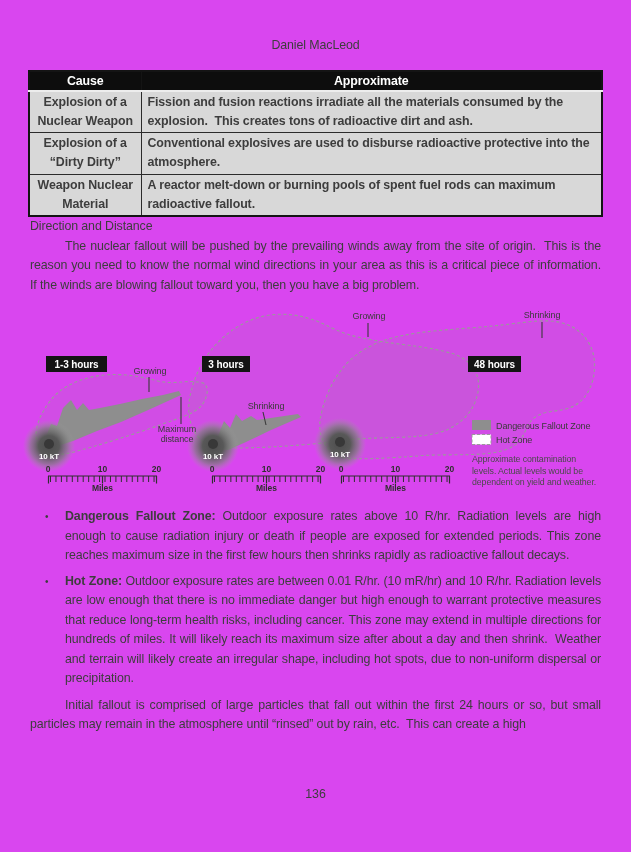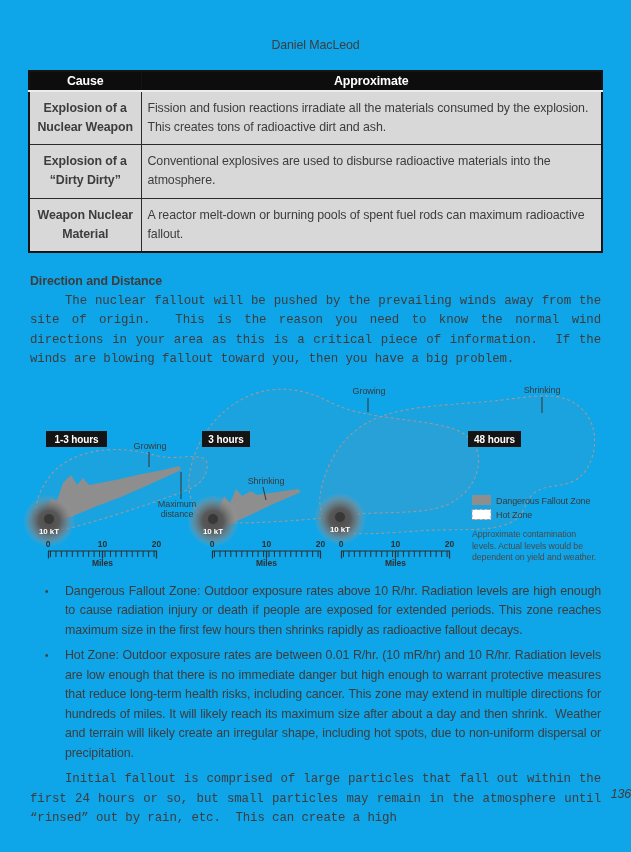--- a/index.html
+++ b/index.html
@@ -1,19 +1,19 @@
 <!DOCTYPE html>
 <html><head>
 <meta charset="utf-8">
 <style>
   html,body{margin:0;padding:0;background:#fff;}
   .page{
     position:relative;
     width:631px;height:852px;
-    background:#0ea5e9;
+    background:#d946ef;
     font-family:"Liberation Sans","DejaVu Sans",sans-serif;
     font-size:12.4px;line-height:19.5px;
     color:#3d3d3d;
     letter-spacing:-0.1px;
     overflow:hidden;
     box-sizing:border-box;
     padding:0 30px;
   }
   .doc-title{
     margin-top:36px;
@@ -31,31 +31,31 @@
   }
   table.cause-table th{
     background:#0d0d0d;color:#fff;
     font-weight:bold;
     padding:1px 16px;line-height:16px;font-size:12.4px;
     border:1px solid #141414;
     border-bottom:2px solid #ededed;
   }
   table.cause-table td{
     background:#d8d8d8;
-    padding:7px 6px;line-height:19.3px;
+    padding:1px 6px;line-height:19.3px;
     border:1px solid #2b2b2b;
     vertical-align:top;
     white-space:pre-wrap;
   }
   td.cause-cell{font-weight:bold;text-align:center;}
-  td.desc-cell{border-left:3px double #2b2b2b;}
+  td.desc-cell{border-left:3px double #2b2b2b;font-weight:bold;}
   col.c1{width:112px;} col.c2{width:461px;}
   
-  .sec-heading{margin-top:19px;font-weight:bold;}
-  .para{margin:0;text-indent:35px;text-align:justify;white-space:pre-wrap;font-family:Liberation Mono, monospace;}
+  .sec-heading{font-weight:normal;}
+  .para{margin:0;text-indent:35px;text-align:justify;white-space:pre-wrap;}
   .closing{margin-top:7px;}
   
   .diagram{position:relative;height:190px;margin:10px 0 0 -30px;width:631px;}
   .diagram svg{display:block;}
   .hotzone{fill:rgba(145,145,145,0.10);stroke:#9a9a9a;stroke-width:1.1;stroke-dasharray:3 2.6;}
   .plume{stroke:none;}
   .anno{font-size:9px;fill:#3a3a3a;}
   .anno-line{stroke:#3a3a3a;stroke-width:1.1;}
   .tlabel-text{font-size:10px;font-weight:bold;fill:#fff;}
   .gz-text{font-size:8px;font-weight:bold;fill:#fff;}
@@ -65,22 +65,22 @@
   .sbticks{stroke:#2f2f2f;stroke-width:6;stroke-dasharray:1 4.45;}
   .sbmajor{stroke:#2f2f2f;stroke-width:1.2;}
   .legend-text{font-size:9px;fill:#3a3a3a;}
   .legend-note{font-size:8.8px;fill:#4a4a4a;}
   .hot-swatch{fill:#fff;stroke:#9a9a9a;stroke-width:1;stroke-dasharray:3 2;}
   
   .bullets{margin-top:12px;}
   .bullet{position:relative;margin-left:35px;width:536px;text-align:justify;margin-bottom:6px;}
   .bullet .marker{position:absolute;left:-20px;top:0;font-size:10px;}
   .bullet .btext{white-space:pre-wrap;}
-  .bullet .term{font-weight:normal;}
-  .page-num{position:absolute;top:785px;left:0;width:631px;text-align:right;font-style:italic;}
+  .bullet .term{font-weight:bold;}
+  .page-num{position:absolute;top:785px;left:0;width:631px;text-align:center;}
 </style>
 </head>
 <body>
 
 <div class="page">
 
   <div class="doc-title">Daniel MacLeod</div>
 
   <table class="cause-table">
     <colgroup>
@@ -91,21 +91,21 @@
         <tr>
       <th>Cause</th>
       <th>Approximate</th>
     </tr>
     <tr>
       <td class="cause-cell">Explosion of a Nuclear Weapon</td>
       <td class="desc-cell">Fission and fusion reactions irradiate all the materials consumed by the explosion.  This creates tons of radioactive dirt and ash.</td>
     </tr>
     <tr>
       <td class="cause-cell">Explosion of a “Dirty Dirty”</td>
-      <td class="desc-cell">Conventional explosives are used to disburse radioactive materials into the atmosphere.</td>
+      <td class="desc-cell">Conventional explosives are used to disburse radioactive protective into the atmosphere.</td>
     </tr>
     <tr>
       <td class="cause-cell">Weapon Nuclear Material</td>
       <td class="desc-cell">A reactor melt-down or burning pools of spent fuel rods can maximum radioactive fallout.</td>
     </tr>
   </tbody>
     </table>
 
   <div class="sec-heading">Direction and Distance</div>
   <p class="para">The nuclear fallout will be pushed by the prevailing winds away from the site of origin.  This is the reason you need to know the normal wind directions in your area as this is a critical piece of information.  If the winds are blowing fallout toward you, then you have a big problem.</p>

